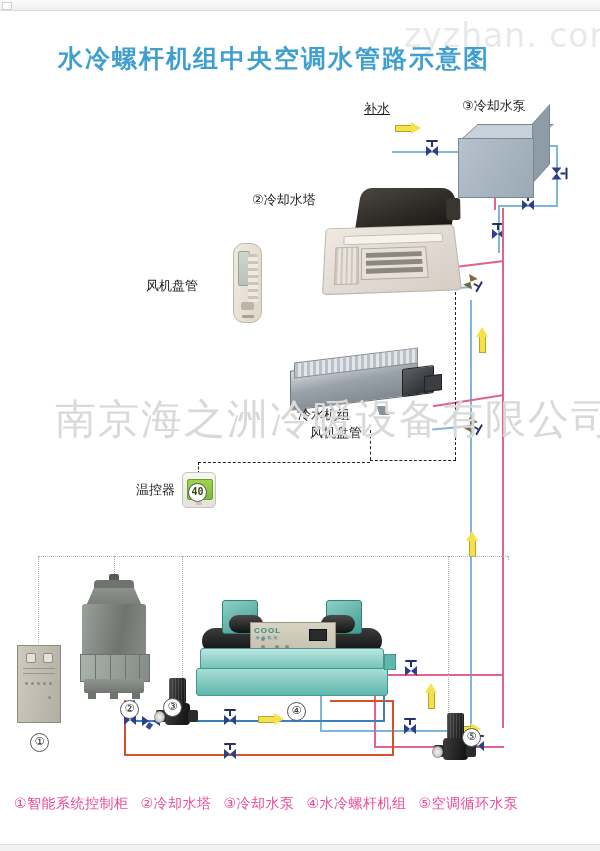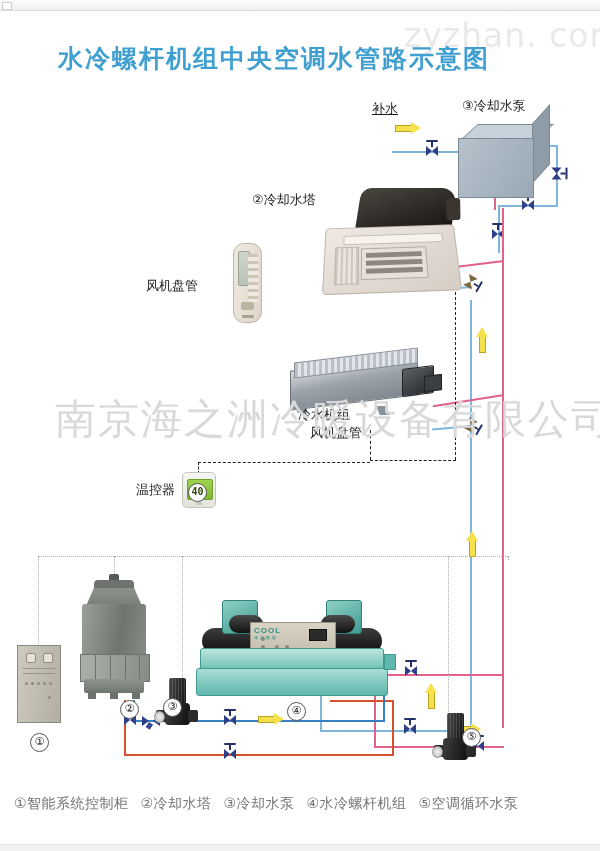--- a/index.html
+++ b/index.html
@@ -163,21 +163,21 @@
   .tower .shell{position:absolute;left:4px;top:24px;width:64px;height:54px;
      background:linear-gradient(100deg,#9aa09a,#6f746f 60%,#878c87);border-radius:3px;}
   .tower .band{position:absolute;left:2px;top:74px;width:68px;height:26px;
      background:linear-gradient(100deg,#aab3ab,#848c85);border:1px solid #6c726c;}
   .tower .band i{position:absolute;top:0;bottom:0;width:1px;background:#6c726c;}
   .tower .base{position:absolute;left:6px;top:99px;width:60px;height:14px;
      background:linear-gradient(#8f948f,#70756f);border-radius:2px;}
   .tower .leg{position:absolute;top:112px;width:8px;height:7px;background:#6d726d;}
 
   
-  .chiller{position:absolute;left:192px;top:596px;width:200px;height:108px;}
+  .chiller{position:absolute;left:192px;top:596px;width:200px;height:108px;text-align:center;}
   .chiller .base{position:absolute;left:4px;top:72px;width:190px;height:26px;
      background:linear-gradient(#a9ddd6,#5fb7ad);border:1px solid #3f9b91;border-radius:3px;}
   .chiller .shell2{position:absolute;left:8px;top:52px;width:182px;height:24px;
      background:linear-gradient(#bde6df,#62bab0);border:1px solid #3f9b91;border-radius:3px;}
   .chiller .drum{position:absolute;top:32px;height:26px;border-radius:13px;
      background:linear-gradient(#3c3c3c,#0e0e0e);}
   .chiller .drumL{left:10px;width:78px;}
   .chiller .drumR{right:10px;width:78px;}
   .chiller .panel{position:absolute;left:58px;top:26px;width:84px;height:44px;
      background:linear-gradient(#d9d3c4,#bcb5a4);border:1px solid #9a9384;}
@@ -206,21 +206,21 @@
   .pump .flR{position:absolute;right:-4px;top:32px;width:10px;height:12px;background:#2b2b2b;border-radius:2px;}
   .pump .grey{position:absolute;left:-6px;top:33px;width:9px;height:10px;
      background:radial-gradient(#f2f2f2,#b9b9b9);border:1px solid #9a9a9a;border-radius:50%;}
 
   
   .num{position:absolute;width:17px;height:17px;border:1px solid #555;border-radius:50%;
      background:#fff;color:#111;font-size:11px;line-height:16px;text-align:center;
      font-family:"DejaVu Sans",sans-serif;}
 
   
-  .legend{position:absolute;left:14px;top:795px;width:575px;font-size:14px;color:#737373;
+  .legend{position:absolute;left:14px;top:795px;width:575px;font-size:14px;color:#ec4899;
      white-space:nowrap;font-family:"DejaVu Sans",sans-serif;letter-spacing:.5px;}
   .legend span{margin-right:7px;}
 
   .bottombar{position:absolute;left:0;bottom:0;width:600px;height:6px;background:#f2f2f2;border-top:1px solid #e2e2e2;}
 </style>
 </head>
 <body>
 
 <div id="page">
 
@@ -421,21 +421,21 @@
   <div class="dash-h k" style="left:370px;top:460px;width:86px;"></div>
   <div class="dash-v k" style="left:370px;top:430px;height:30px;"></div>
   <div class="dash-v k" style="left:198px;top:462px;height:12px;"></div>
   <div class="dash-h k" style="left:198px;top:462px;width:172px;"></div>
 
   <div class="tank">
     <div class="top"></div>
     <div class="side"></div>
     <div class="front"></div>
   </div>
-  <div class="lbl" style="left:372px;top:100px;text-decoration:underline;">补水</div>
+  <div class="lbl" style="left:364px;top:100px;text-decoration:underline;">补水</div>
   <div class="lbl" style="left:462px;top:97px;">③冷却水泵</div>
 
   <div class="cfc">
     <div class="duct"></div>
     <div class="panel">
       <div class="slot"></div>
       <div class="vanes"></div>
       <div class="grille">
         <i style="top:4px"></i>
           <i style="top:12px"></i>

